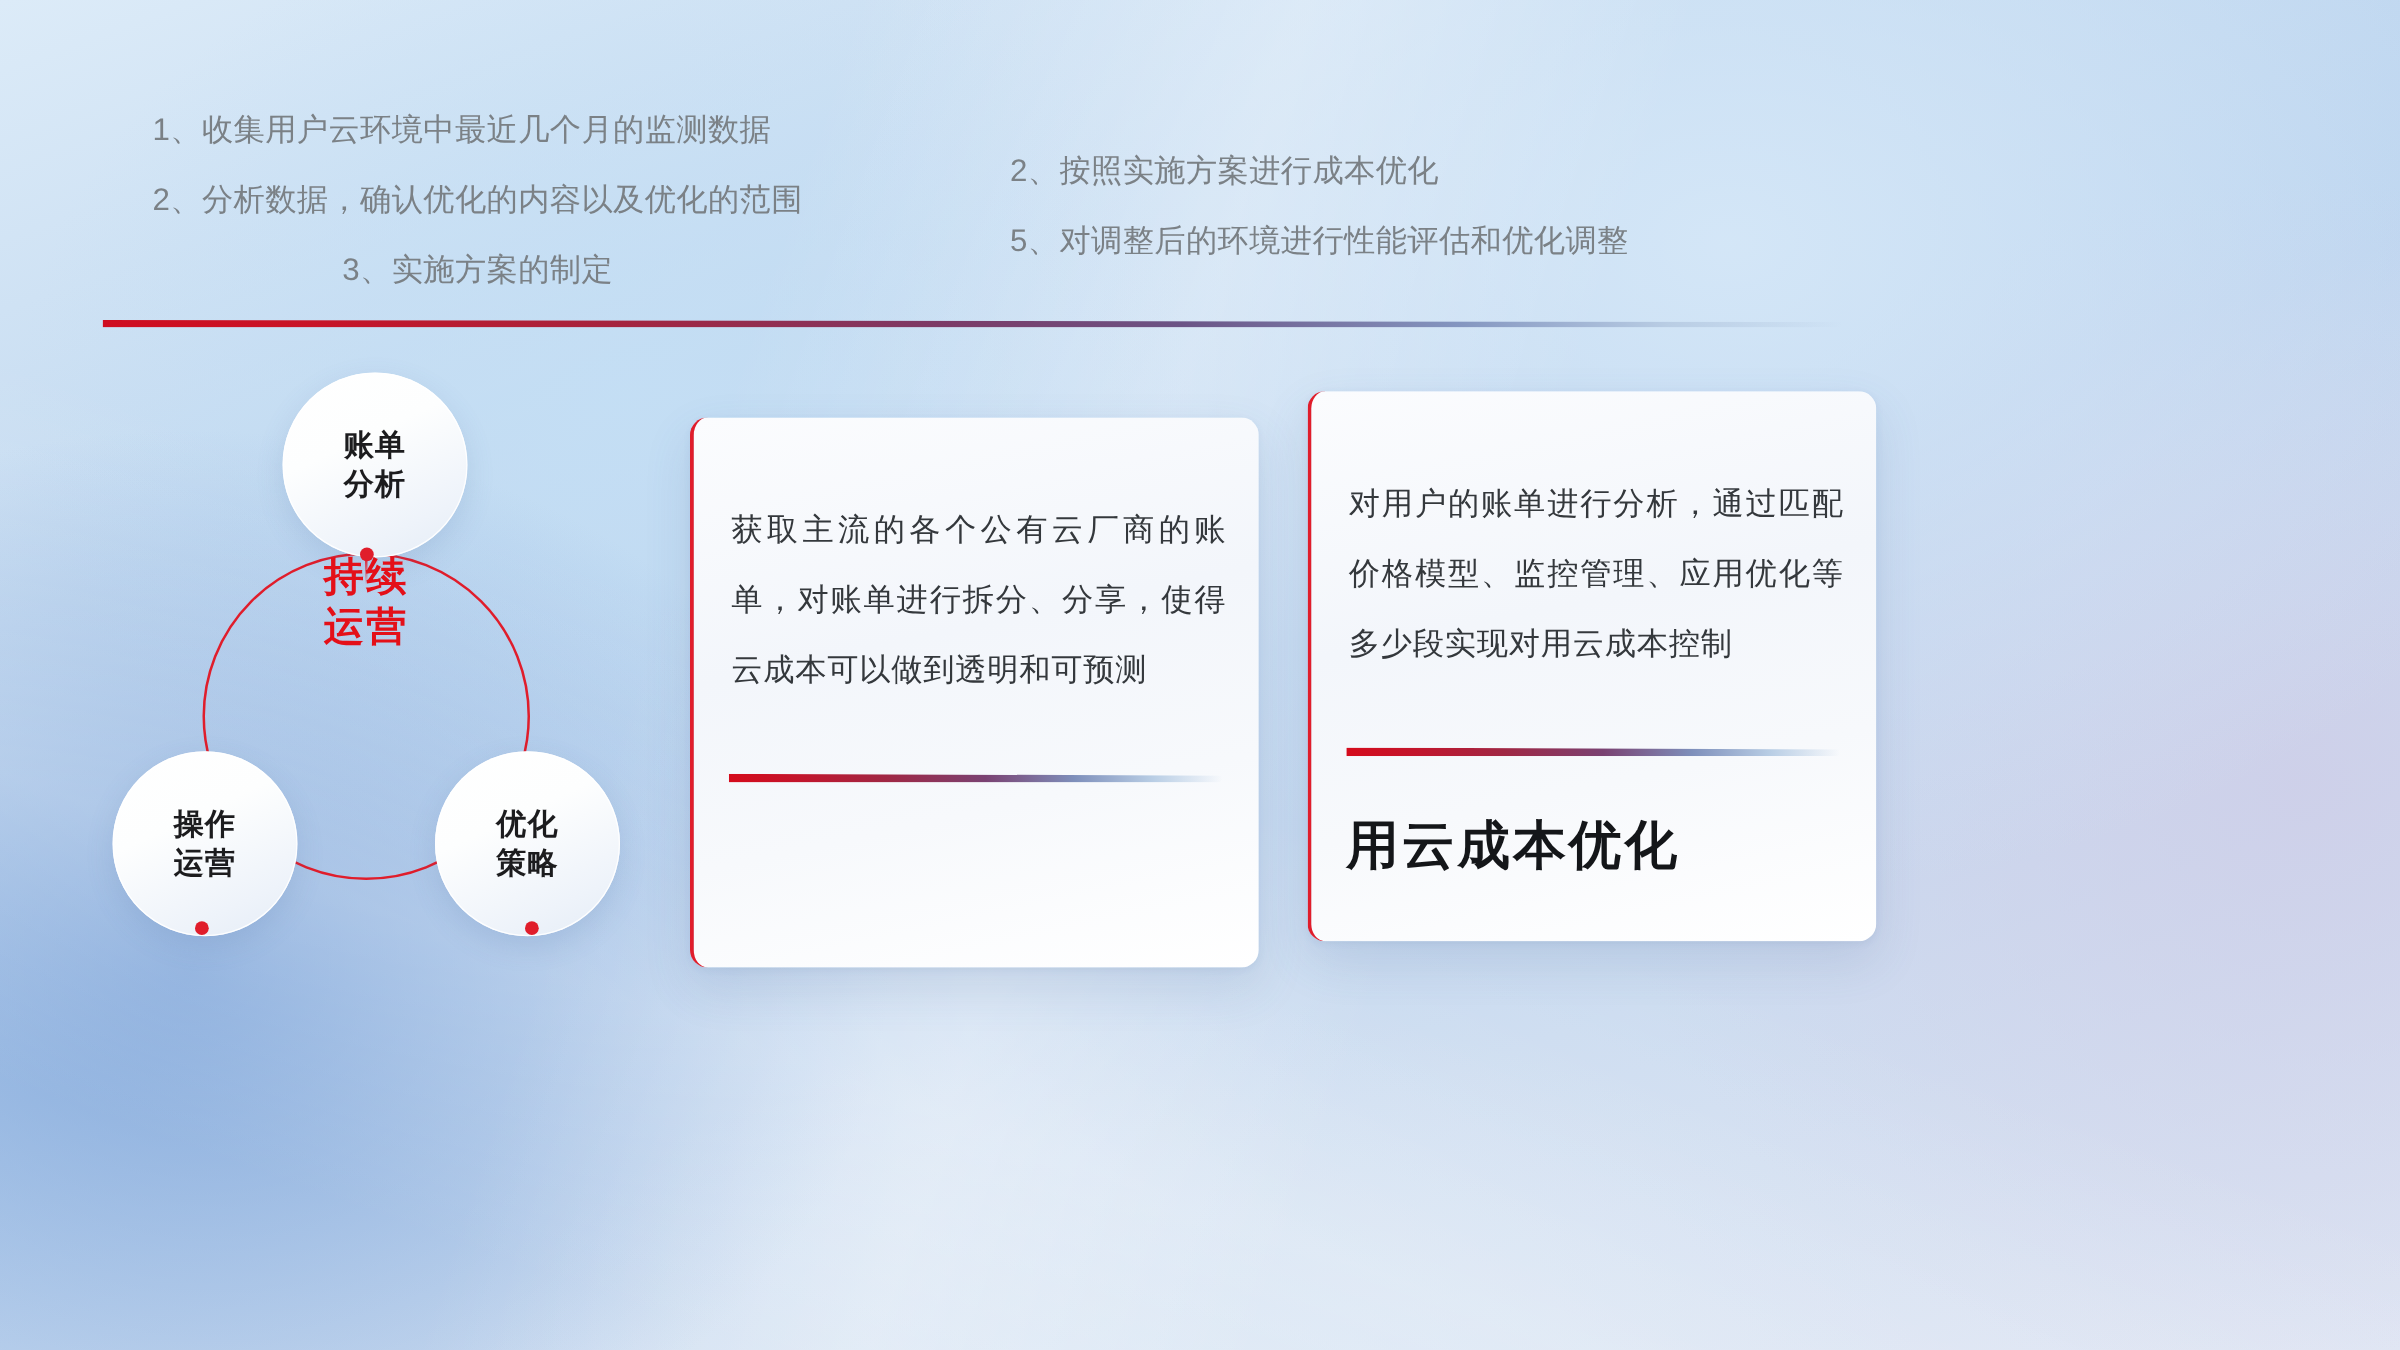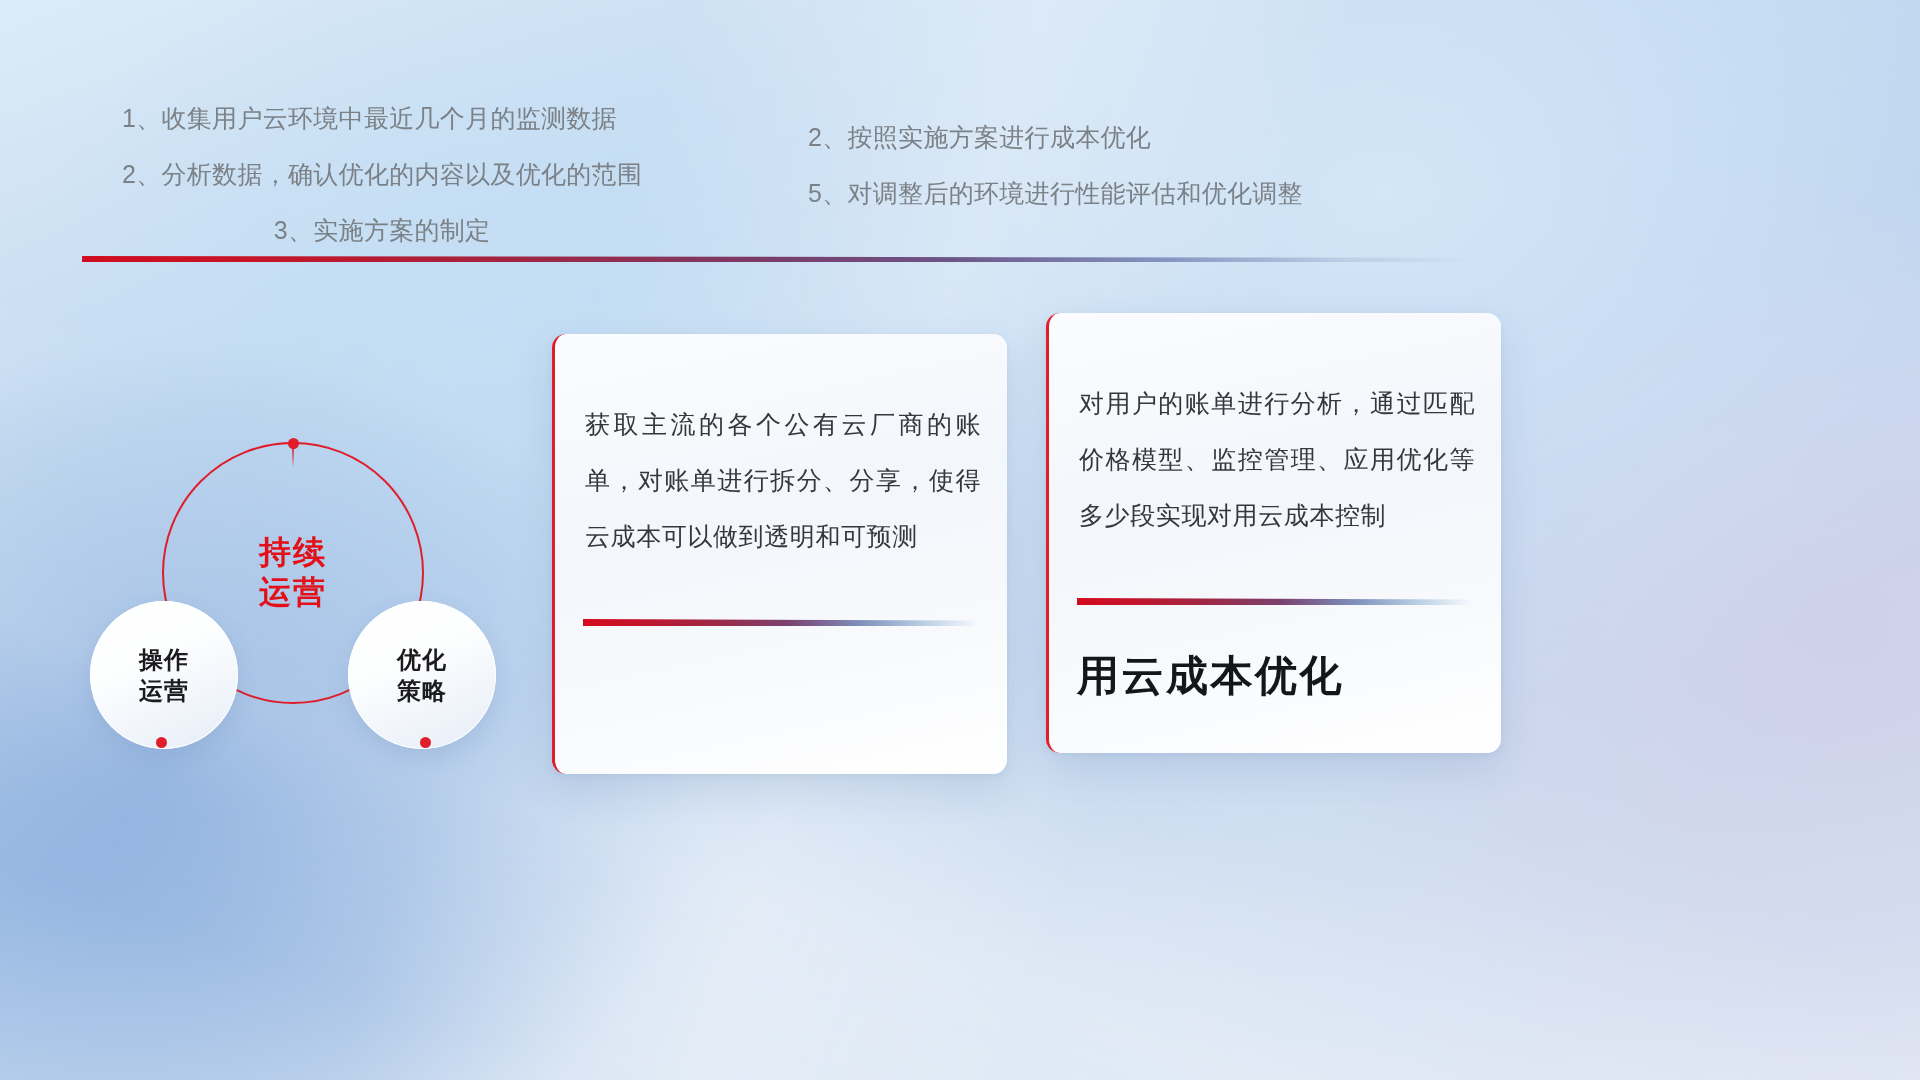--- a/index.html
+++ b/index.html
@@ -32,21 +32,21 @@
   
   #stage {
     position:absolute;
     left:0; top:0;
     width:1540px; height:890px;
   }
 
   
   #top-lists { position:absolute; left:0; top:0; width:1540px; }
   .list-col { position:absolute; }
-  #list-col-left  { left:122px; top:106px; }
+  #list-col-left  { left:122px; top:92px; }
   #list-col-right { left:808px; top:125px; }
   .list-item {
     font-size:25px;
     color:#7b8186;
     line-height:1;
     margin-bottom:31px;
     white-space:nowrap;
     letter-spacing:0.3px;
   }
   .list-item:last-child { margin-bottom:0;text-align:center; }
@@ -91,21 +91,21 @@
     left:82px; top:152px;
     width:262px; height:262px;
     border-radius:50%;
     border:2px solid #e01d2b;
     z-index:2;
   }
   #venn-center-label {
     position:absolute;
     left:82px; top:152px; width:262px; height:262px;
     display:flex; flex-direction:column;
-    align-items:center; justify-content:center;
+    align-items:center; justify-content:flex-start;
     z-index:5; pointer-events:none;
   }
   #venn-center-label .clabel {
     font-size:32px; font-weight:bold;
     color:#e41019; line-height:1.24;
     letter-spacing:2px; text-align:center;
   }
   .venn-dot {
     position:absolute;
     width:11px; height:11px;
@@ -197,20 +197,24 @@
 
   <div id="venn">
 
     <div id="venn-ring"></div>
 
     <div id="venn-center-label">
       <div class="clabel">持续</div>
       <div class="clabel">运营</div>
     </div>
 
+    <div class="venn-circle" id="venn-top">
+      <div class="vlabel">账单</div>
+      <div class="vlabel">分析</div>
+    </div>
 
     <div class="venn-circle" id="venn-left">
       <div class="vlabel">操作</div>
       <div class="vlabel">运营</div>
     </div>
 
     <div class="venn-circle" id="venn-right">
       <div class="vlabel">优化</div>
       <div class="vlabel">策略</div>
     </div>

